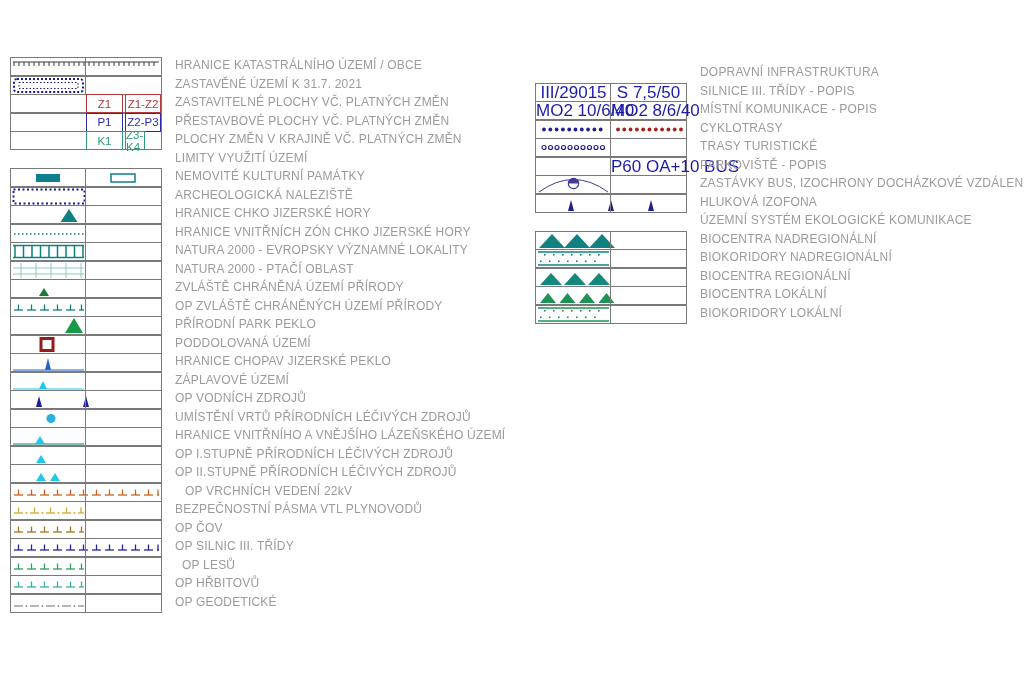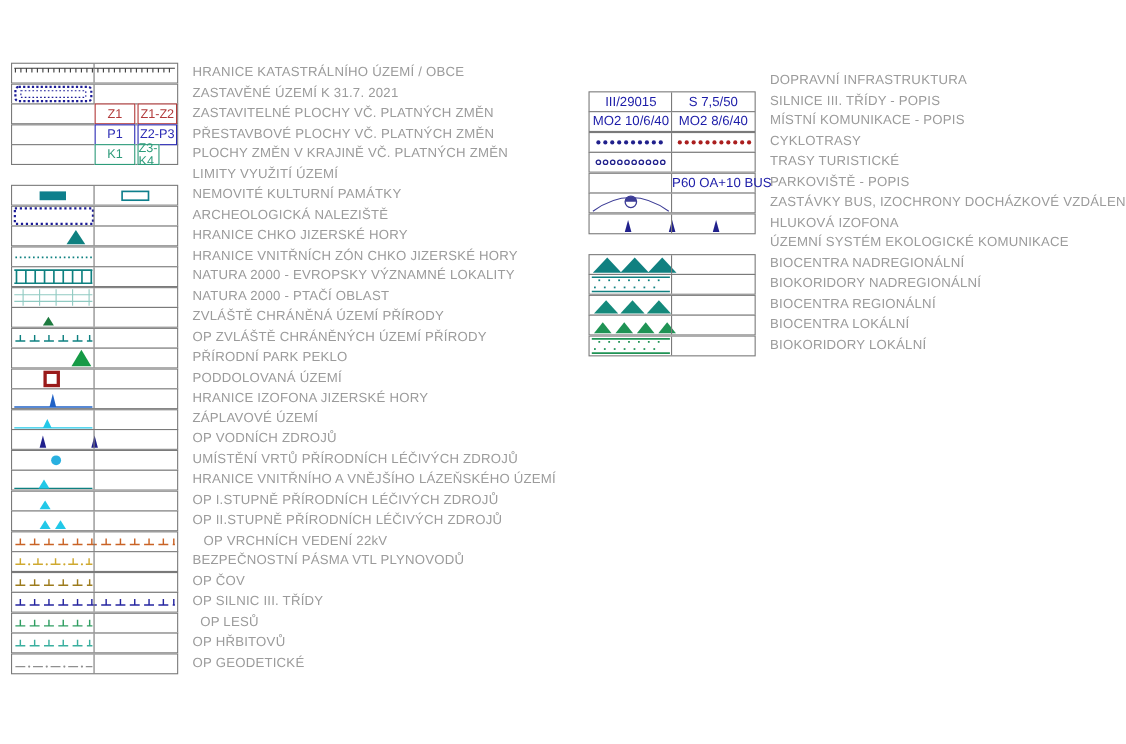--- a/index.html
+++ b/index.html
@@ -8,21 +8,21 @@
   .legend-label, .legend-header{
     position:absolute;height:17px;line-height:17px;font-size:12px;letter-spacing:.2px;
     color:#9b9b9b;white-space:nowrap;}
   .sym-box{position:absolute;width:150px;height:17px;border:1px solid #7a7a7a;background:#fff;}
   .sym-box svg{position:absolute;left:0;top:0;display:block;}
   .divider{position:absolute;left:74px;top:0;width:1px;height:17px;background:#7a7a7a;z-index:3;}
   .chg-cell{position:absolute;top:-1px;height:19px;box-sizing:border-box;border:1.5px solid;
     background:#fff;z-index:2;display:flex;align-items:center;justify-content:center;
     font-size:11.5px;}
   .txt-cell{position:absolute;top:0;width:75px;height:17px;line-height:17px;text-align:center;
-    font-size:12px;white-space:nowrap;}
+    font-size:17px;white-space:nowrap;}
 </style>
 </head>
 <body>
 
 <div id="stage">
   <div>
       <div class="sym-box" style="top: 57px; left: 10px;">
         <svg width="150" height="17" viewBox="0 0 150 17">
           <line x1="2" y1="4" x2="148" y2="4" stroke="#3a3a3a" stroke-width="1"></line>
           <line x1="3" y1="4" x2="3" y2="8" stroke="#3a3a3a" stroke-width="1"></line>
@@ -180,21 +180,21 @@
         <div class="divider"></div>
       </div>
       <div class="legend-label" style="top: 334.5px; left: 175px;">PODDOLOVANÁ ÚZEMÍ</div>
       <div class="sym-box" style="top: 353px; left: 10px;">
         <svg width="150" height="17" viewBox="0 0 150 17">
           <line x1="2" y1="16" x2="73" y2="16" stroke="#2162c6" stroke-width="1.2"></line>
           <polygon points="34,16 40,16 37,4" fill="#2162c6"></polygon>
         </svg>
         <div class="divider"></div>
       </div>
-      <div class="legend-label" style="top: 353px; left: 175px;">HRANICE IZOFONA JIZERSKÉ HORY</div>
+      <div class="legend-label" style="top: 353px; left: 175px;">HRANICE CHOPAV JIZERSKÉ PEKLO</div>
       <div class="sym-box" style="top: 371.5px; left: 10px;">
         <svg width="150" height="17" viewBox="0 0 150 17">
           <line x1="2" y1="16" x2="73" y2="16" stroke="#22c8e8" stroke-width="1.2"></line>
           <polygon points="28,16 36,16 32,8" fill="#22c8e8"></polygon>
         </svg>
         <div class="divider"></div>
       </div>
       <div class="legend-label" style="top: 371.5px; left: 175px;">ZÁPLAVOVÉ ÚZEMÍ</div>
       <div class="sym-box" style="top: 390px; left: 10px;">
         <svg width="150" height="17" viewBox="0 0 150 17">

